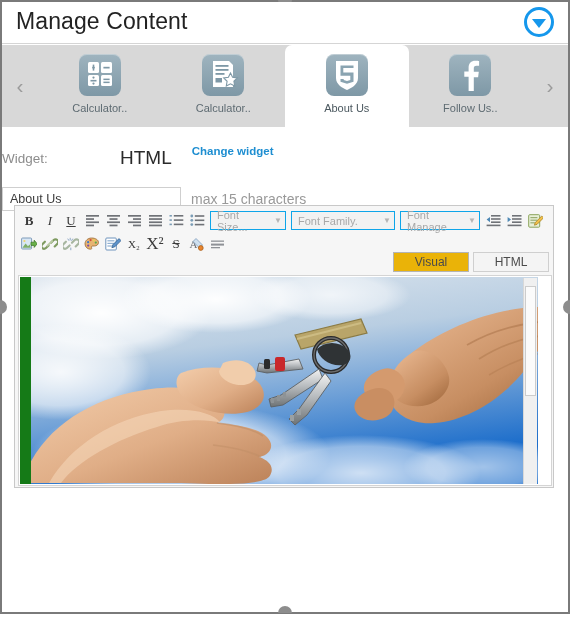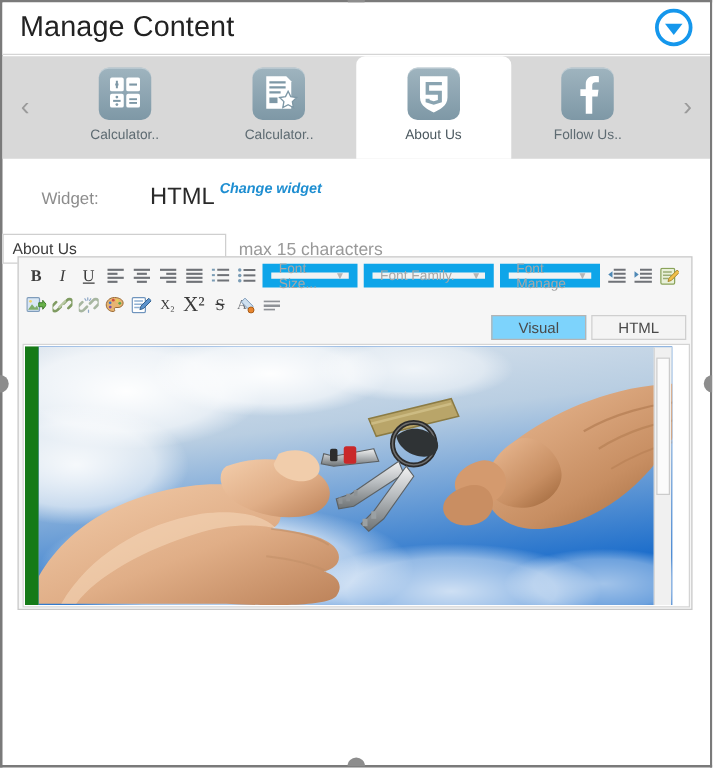--- a/index.html
+++ b/index.html
@@ -142,39 +142,38 @@
     width: 566px;
     box-sizing: border-box;
   }
   .row {
     display: flex;
     align-items: center;
     height: 34px;
   }
   .row .lbl {
     width: 118px;
-    text-align: center;
+    text-align: left;
     padding-right: 10px;
     font-size: 13.5px;
     color: #8c8c8c;
     box-sizing: border-box;
   }
   .widget-value {
     font-size: 19px;
     color: #2a2a2a;
   }
   .change-widget {
     font-size: 11.5px;
     font-weight: bold;
     color: #1e8ed1;
-    margin-left: 4px;
+    margin-left: 20px;
     align-self: flex-start;
     margin-top: 4px;
     cursor: pointer;
-    font-style: italic;
   }
   .title-input {
     width: 179px;
     height: 24px;
     border: 1px solid #cfcfcf;
     background: #fff;
     font-family: "Liberation Sans", sans-serif;
     font-size: 12.5px;
     color: #3a3a3a;
     padding: 0 7px;
@@ -263,21 +262,21 @@
     cursor: pointer;
     position: relative;
   }
   .tbtn.b  { font-weight: bold; font-family: "Liberation Serif", serif; }
   .tbtn.i  { font-style: italic; font-family: "Liberation Serif", serif; }
   .tbtn.u  { text-decoration: underline; font-family: "Liberation Serif", serif; }
   .tbtn svg { display: block; }
 
   .tsel {
     height: 19px;
-    border: 7px solid #0ea5e9;
+    border: 1px solid #0ea5e9;
     background: #f2f2f2;
     display: flex;
     align-items: center;
     justify-content: space-between;
     padding: 0 3px 0 6px;
     font-size: 11px;
     color: #a8a8a8;
     margin: 17px 2px;
     box-sizing: border-box;
     cursor: pointer;
@@ -294,21 +293,21 @@
   }
   .mtab {
     width: 76px; height: 20px;
     display: flex; align-items: center; justify-content: center;
     font-size: 12px;
     color: #4a4a4a;
     border: 1px solid #cfcfcf;
     box-sizing: border-box;
     cursor: pointer;
   }
-  .mtab.active { background: #7dd3fc; border-color: #b4b4b4; }
+  .mtab.active { background: #eab308; border-color: #b4b4b4; }
   .mtab.idle   { background: #f4f4f4; margin-left: 4px; }
 
   .canvas {
     position: absolute;
     left: 3px; top: 69px;
     width: 534px;
     height: 211px;
     background: #fff;
     border: 1px solid #d4d4d4;
     box-sizing: border-box;

